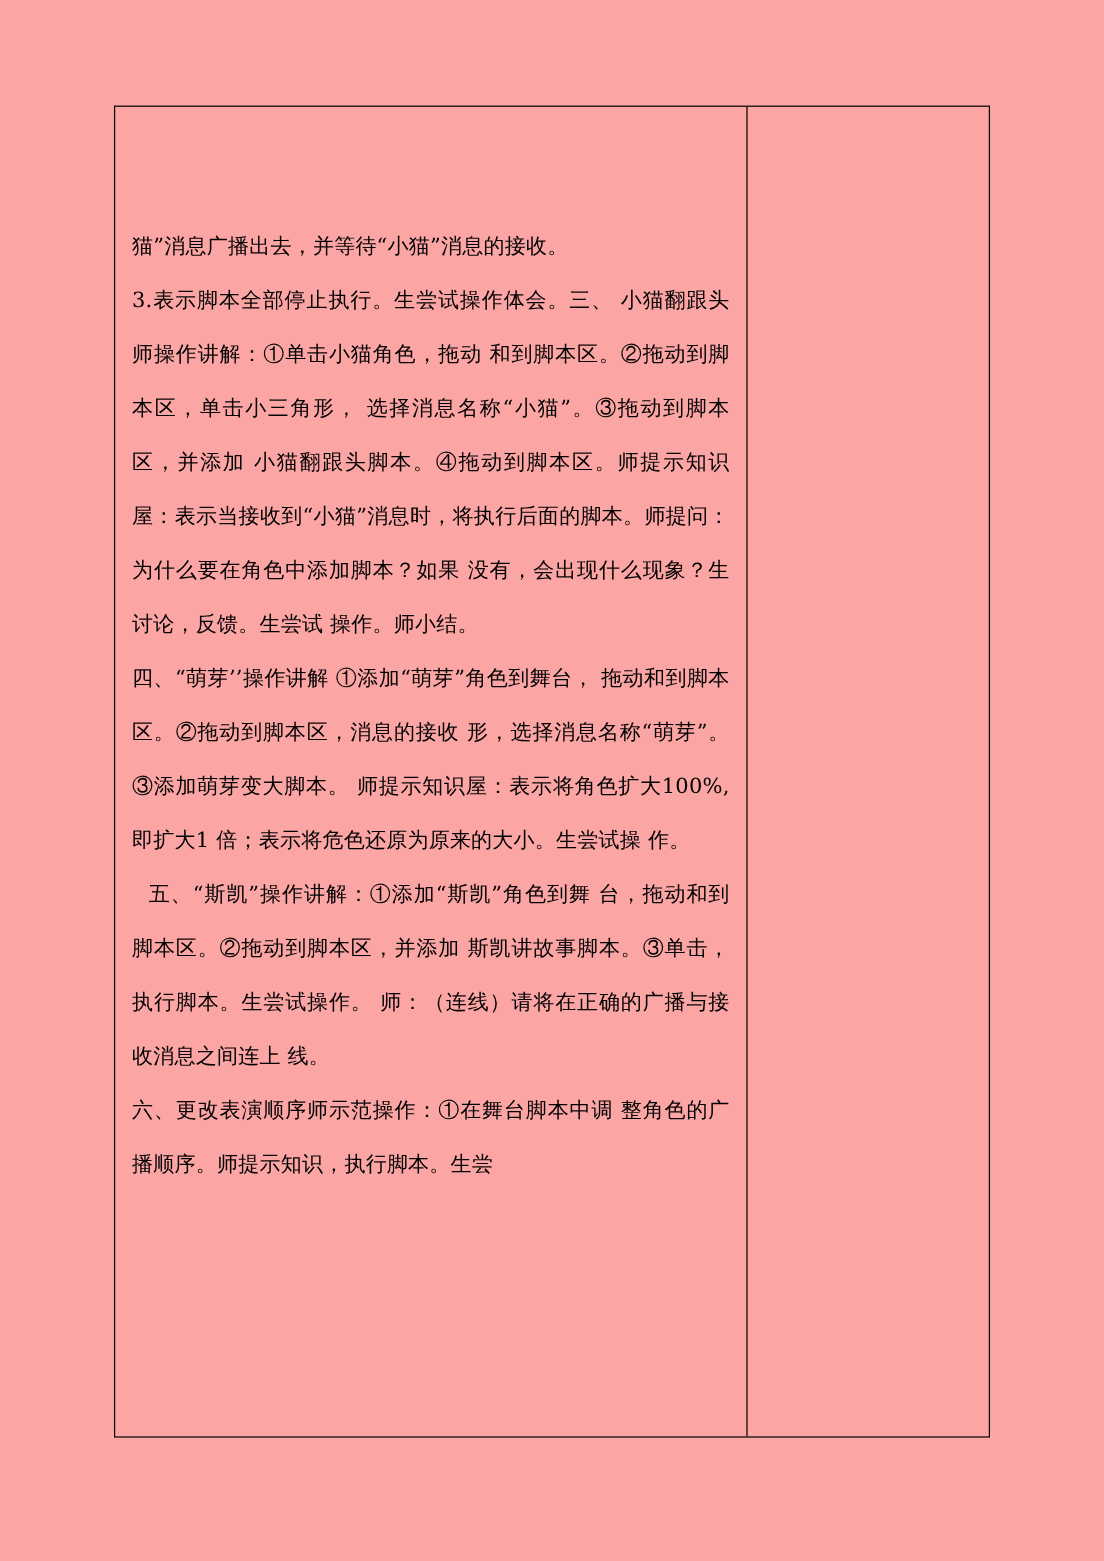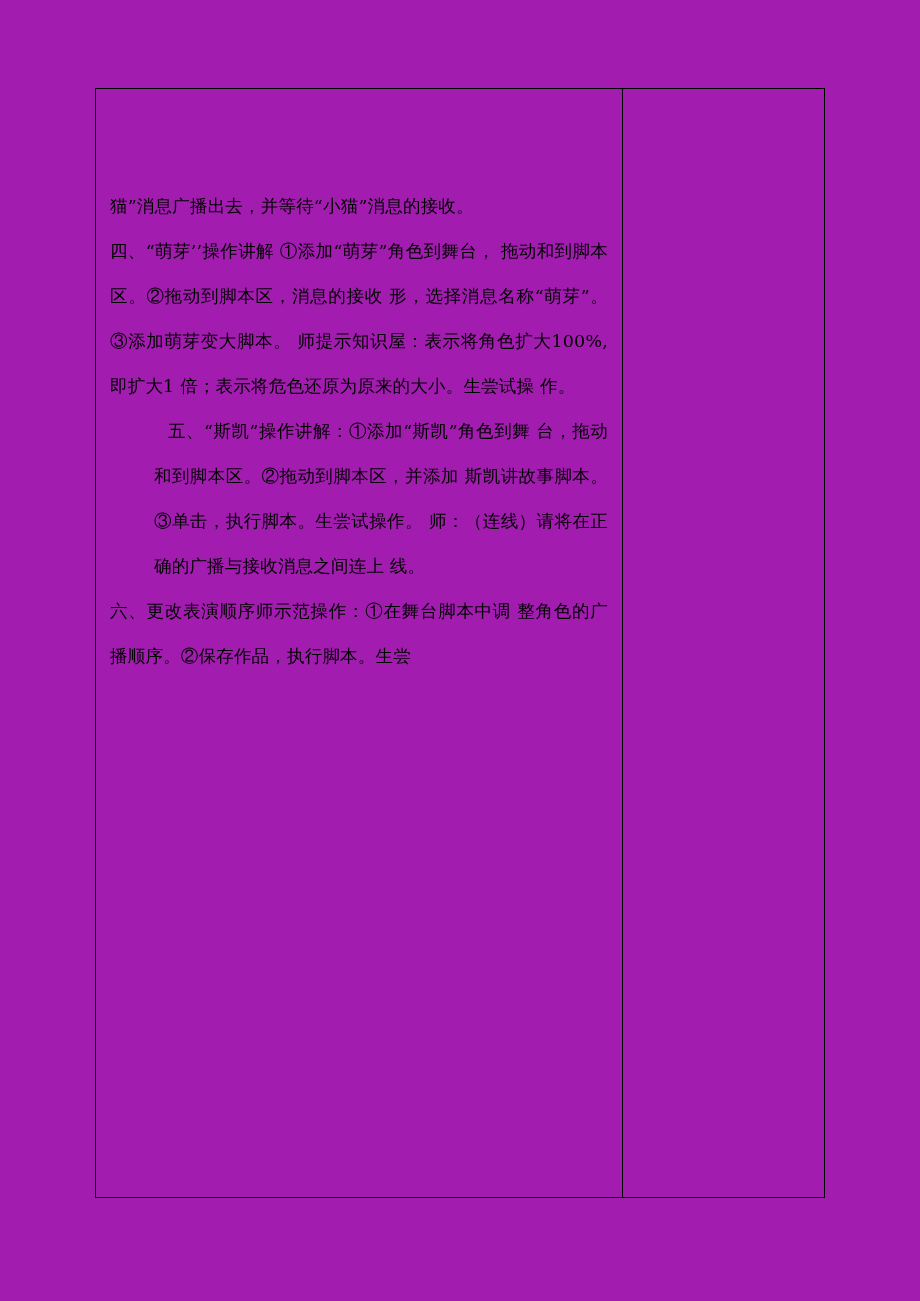--- a/index.html
+++ b/index.html
@@ -11,21 +11,21 @@
     width: 920px;
     height: 1301px;
     font-family: "DejaVu Serif", "Liberation Serif", serif;
     color: #000000;
     overflow: hidden;
   }
   .page {
     position: relative;
     width: 920px;
     height: 1301px;
-    background: #a21caf;
+    background: #fca5a5;
     box-sizing: border-box;
   }
   .doc-table {
     position: absolute;
     left: 95px;
     top: 88px;
     width: 730px;
     height: 1110px;
     border: 1px solid #000000;
     box-sizing: border-box;
@@ -53,39 +53,39 @@
     line-height: 45px;
     text-align: justify;
     text-justify: inter-ideograph;
     letter-spacing: 0.2px;
   }
   p.indent2 {
     text-indent: 0;
   }
   p.indent-sp {
     text-indent: 14px;
-    margin-left: 44px;
   }
   .sidebar-blank {
     width: 100%;
     height: 100%;
   }
 </style>
 </head>
 <body>
 
 <div class="page">
   <div class="doc-table">
 
     <div class="col-main">
       <div class="content-inner">
         <p class="indent2">猫”消息广播出去，并等待“小猫”消息的接收。</p>
+        <p>3.表示脚本全部停止执行。生尝试操作体会。三、 小猫翻跟头师操作讲解：①单击小猫角色，拖动 和到脚本区。②拖动到脚本区，单击小三角形， 选择消息名称“小猫”。③拖动到脚本区，并添加 小猫翻跟头脚本。④拖动到脚本区。师提示知识 屋：表示当接收到“小猫”消息时，将执行后面的脚本。师提问：为什么要在角色中添加脚本？如果 没有，会出现什么现象？生讨论，反馈。生尝试 操作。师小结。</p>
         <p>四、“萌芽’’操作讲解 ①添加“萌芽”角色到舞台， 拖动和到脚本区。②拖动到脚本区，消息的接收 形，选择消息名称“萌芽”。③添加萌芽变大脚本。 师提示知识屋：表示将角色扩大100%,即扩大1 倍；表示将危色还原为原来的大小。生尝试操 作。</p>
         <p class="indent-sp"> 五、“斯凯”操作讲解：①添加“斯凯”角色到舞 台，拖动和到脚本区。②拖动到脚本区，并添加 斯凯讲故事脚本。③单击，执行脚本。生尝试操作。 师：（连线）请将在正确的广播与接收消息之间连上 线。</p>
-        <p>六、更改表演顺序师示范操作：①在舞台脚本中调 整角色的广播顺序。②保存作品，执行脚本。生尝</p>
+        <p>六、更改表演顺序师示范操作：①在舞台脚本中调 整角色的广播顺序。师提示知识，执行脚本。生尝</p>
       </div>
     </div>
 
     <div class="col-side">
       <div class="sidebar-blank"></div>
     </div>
 
   </div>
 </div>
 

